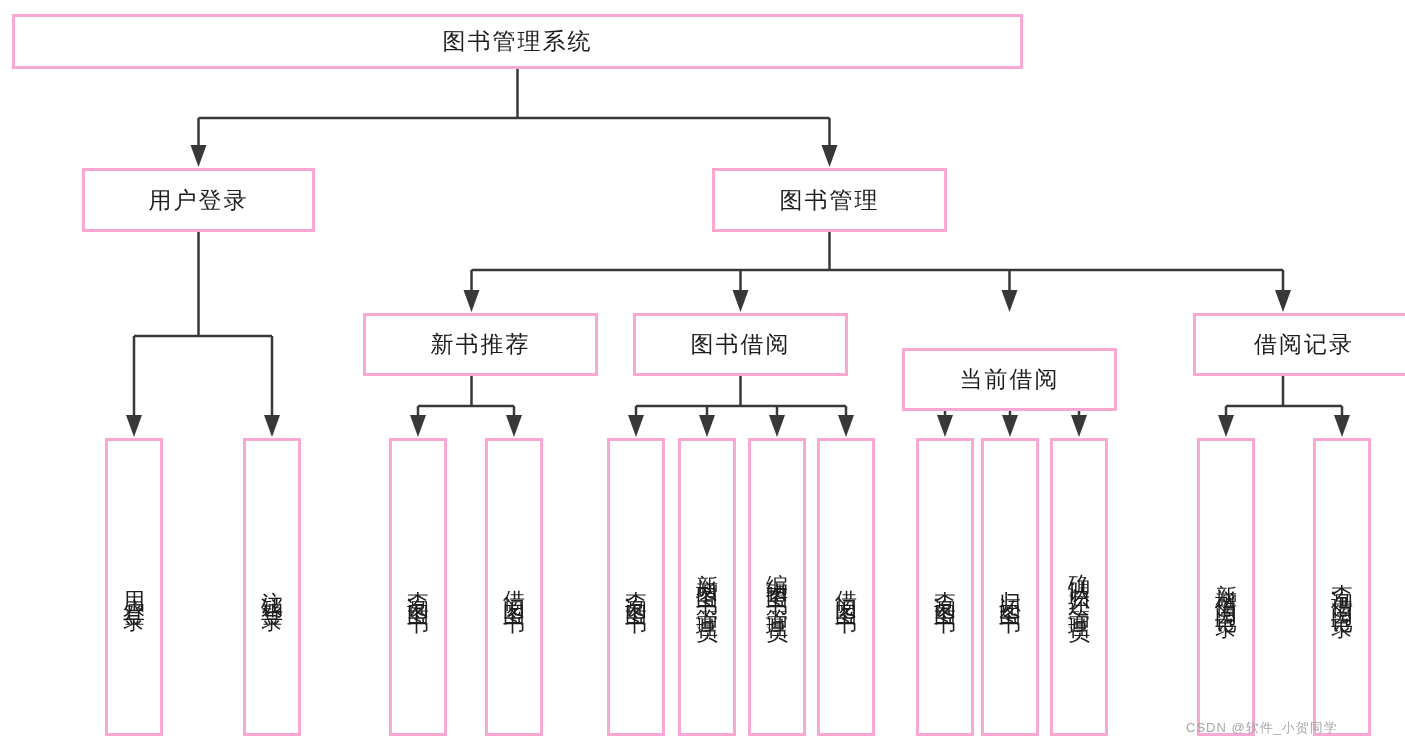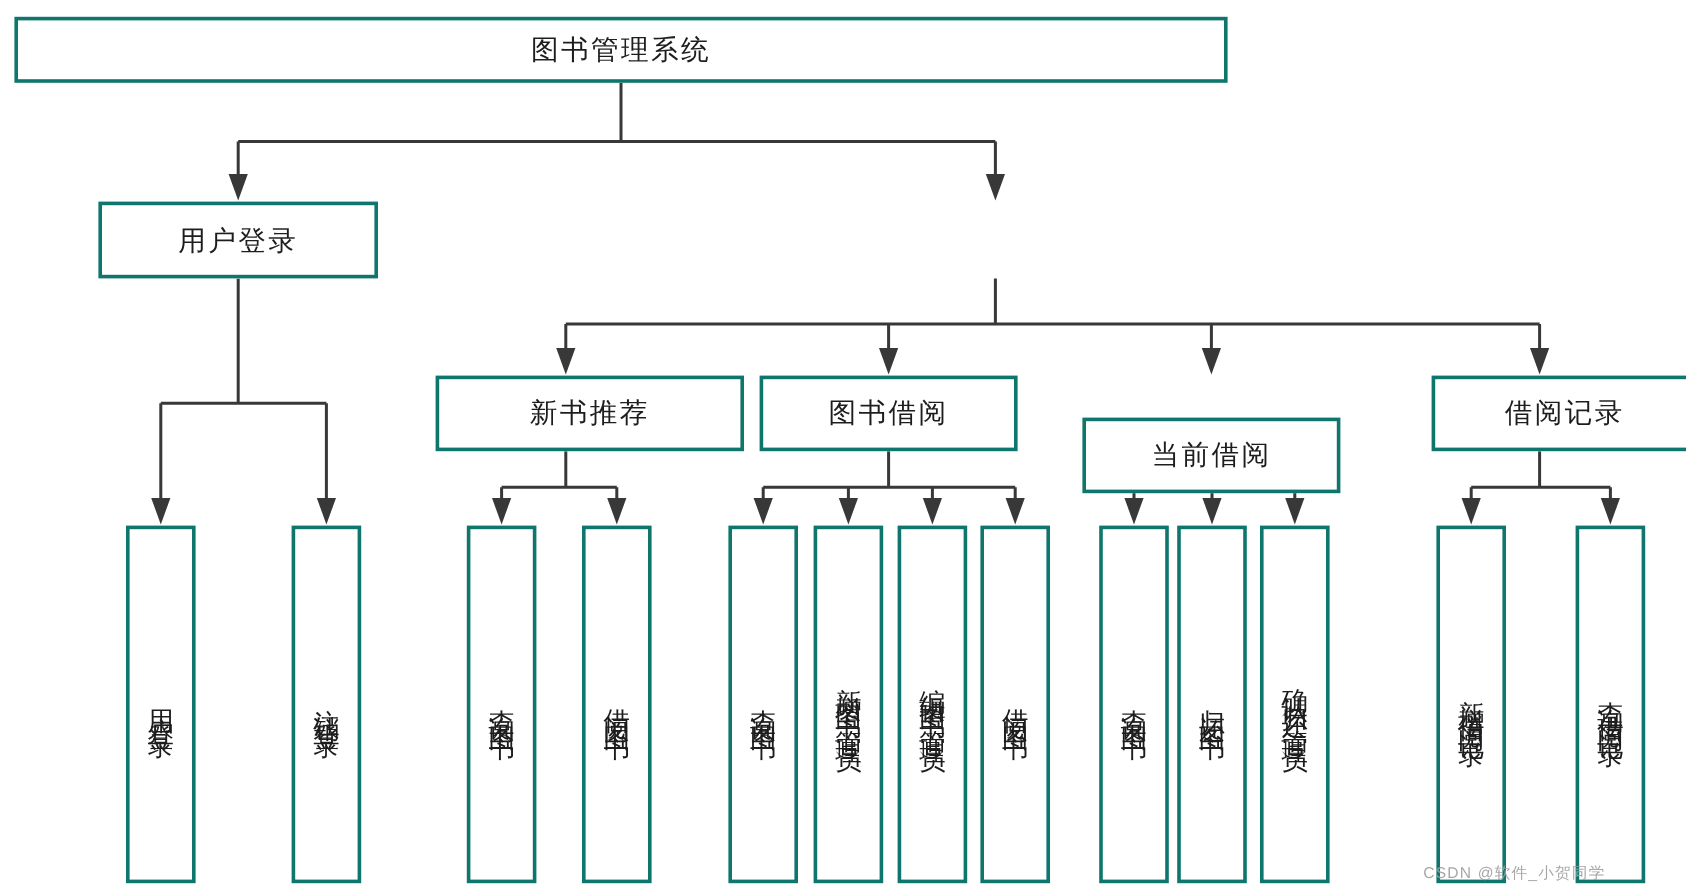--- a/index.html
+++ b/index.html
@@ -13,21 +13,21 @@
   }
   .connectors {
     position: absolute;
     left: 0; top: 0;
     width: 1405px; height: 747px;
     z-index: 1;
   }
   .node {
     position: absolute;
     background: #ffffff;
-    border: 3px solid #0f766e;
+    border: 3px solid #f9a8d4;
     box-sizing: border-box;
     display: flex;
     align-items: center;
     justify-content: center;
     color: #1d1d1d;
     z-index: 2;
   }
   .hnode {
     font-size: 23px;
     letter-spacing: 2px;
@@ -93,22 +93,23 @@
       <polygon points="1002,415 1018,415 1010,437"></polygon>
       <polygon points="1071,415 1087,415 1079,437"></polygon>
       <polygon points="1218,415 1234,415 1226,437"></polygon>
       <polygon points="1334,415 1350,415 1342,437"></polygon>
     </g>
   </svg>
 
   <div class="node hnode" style="left:12px; top:14px; width:1011px; height:55px;">图书管理系统</div>
 
   <div class="node hnode" style="left:82px; top:168px; width:233px; height:64px;">用户登录</div>
+  <div class="node hnode" style="left:712px; top:168px; width:235px; height:64px;">图书管理</div>
 
-  <div class="node hnode" style="left:363px; top:313px; width:257px; height:63px;">新书推荐</div>
+  <div class="node hnode" style="left:363px; top:313px; width:235px; height:63px;">新书推荐</div>
   <div class="node hnode" style="left:633px; top:313px; width:215px; height:63px;">图书借阅</div>
   <div class="node hnode" style="left:902px; top:313px; width:215px; height:63px;margin-top:35px;">当前借阅</div>
   <div class="node hnode" style="left:1172px; top:313px; width:222px; height:63px;margin-left:21px;">借阅记录</div>
 
   <div class="node vnode" style="left:105px; top:438px; width:58px; height:298px;">用户登录</div>
   <div class="node vnode" style="left:243px; top:438px; width:58px; height:298px;">注销登录</div>
 
   <div class="node vnode" style="left:389px; top:438px; width:58px; height:298px;">查询图书</div>
   <div class="node vnode" style="left:485px; top:438px; width:58px; height:298px;">借阅图书</div>
 

